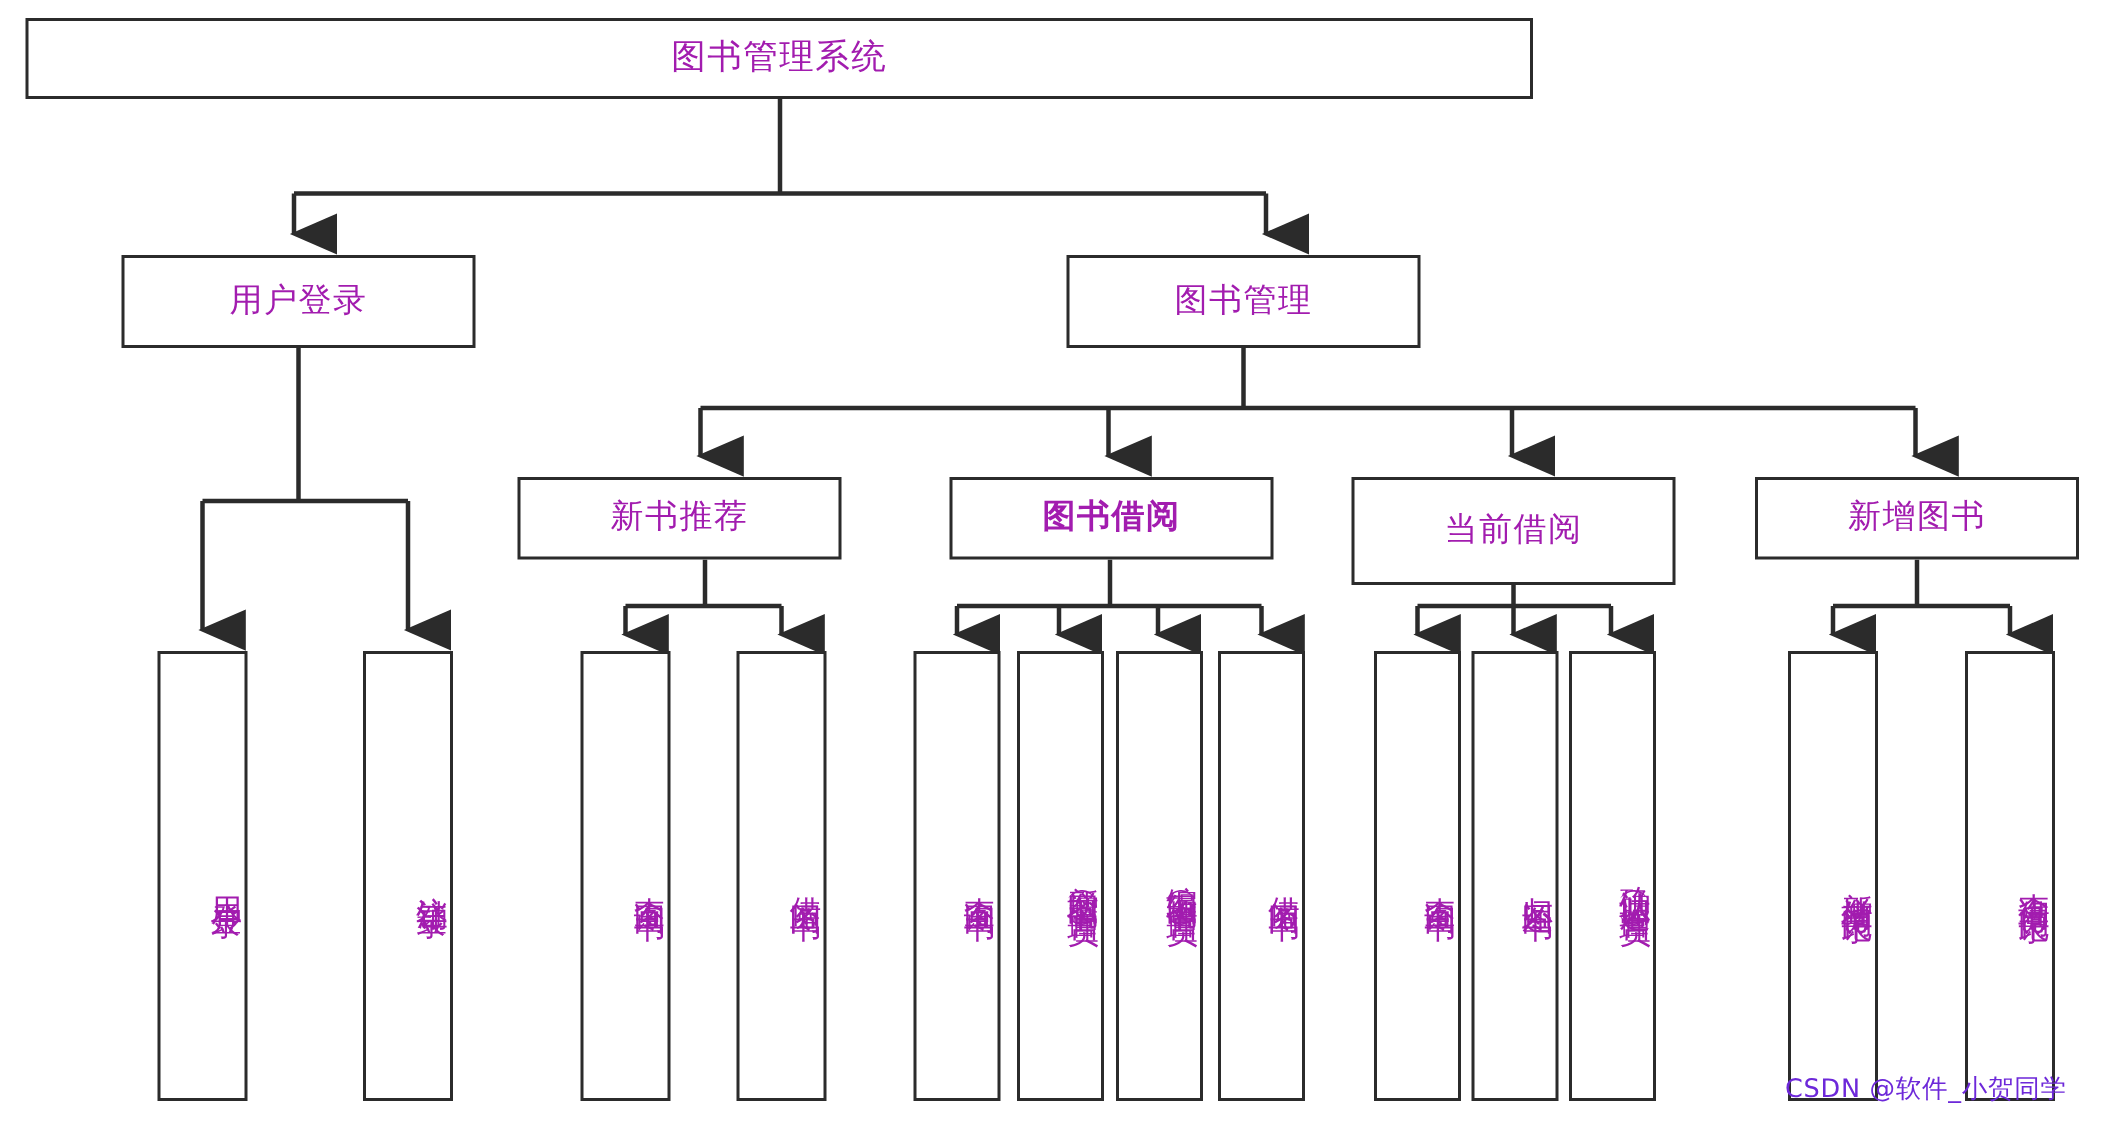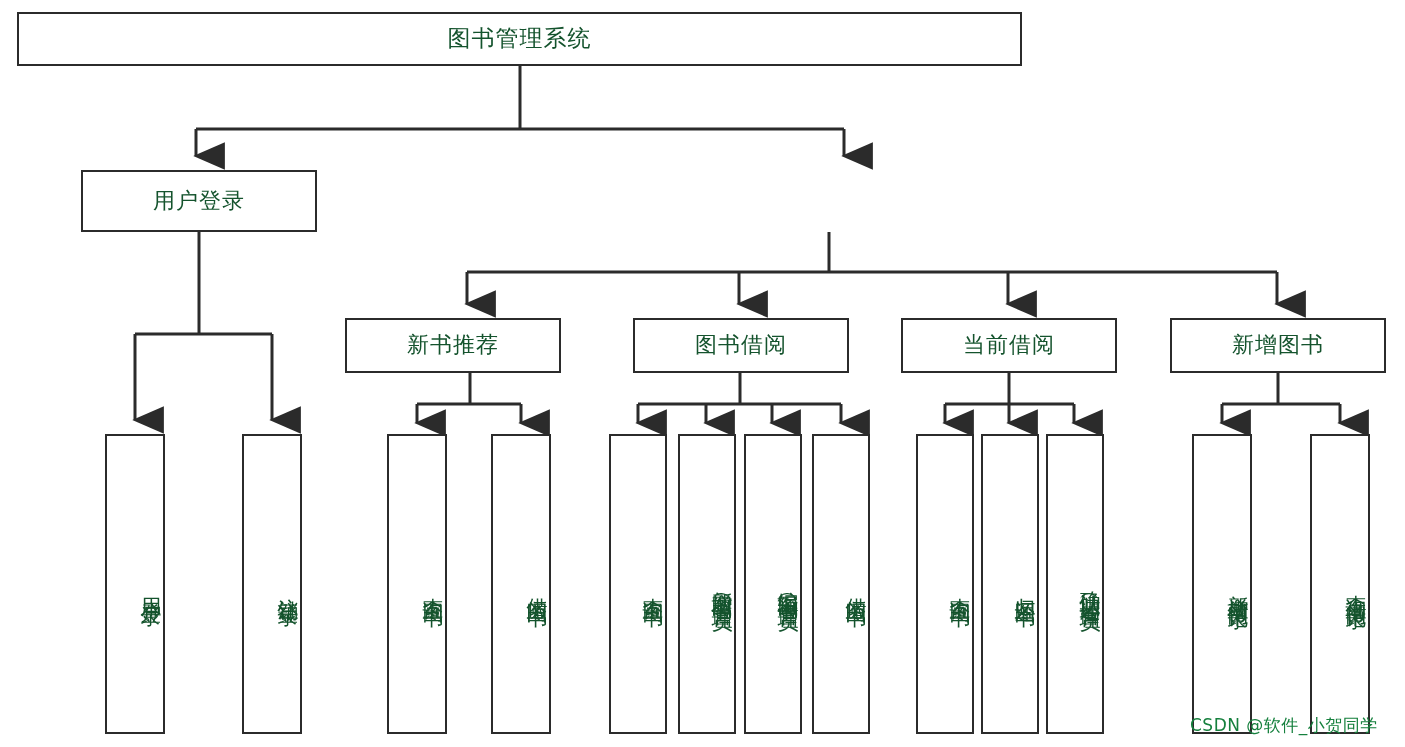--- a/index.html
+++ b/index.html
@@ -27,21 +27,21 @@
     pointer-events: none;
   }
   .node {
     position: absolute;
     box-sizing: border-box;
     border: 2px solid #2b2b2b;
     background: #ffffff;
     display: flex;
     align-items: center;
     justify-content: center;
-    color: #14532d;
+    color: #a21caf;
     z-index: 2;
   }
   .node.horiz {
     font-size: 22px;
     letter-spacing: 1px;
     line-height: 1.1;
   }
   .node.root {
     font-size: 23px;
   }
@@ -52,21 +52,21 @@
     letter-spacing: 3px;
     line-height: 1.15;
     padding-top: 6px;
     align-items: flex-start;
     justify-content: center;
     white-space: nowrap;
   }
   .watermark {
     position: absolute;
     font-size: 17px;
-    color: #15803d;
+    color: #6d28d9;
     letter-spacing: 0.5px;
     white-space: nowrap;
     z-index: 5;
   }
 </style>
 </head>
 <body>
 
 <div id="canvas">
 
@@ -116,24 +116,25 @@
       <path d="M 1278 373 L 1278 404"></path>
       <path d="M 1222 404 L 1340 404"></path>
       <path d="M 1222 404 L 1222 423" marker-end="url(#arw)"></path>
       <path d="M 1340 404 L 1340 423" marker-end="url(#arw)"></path>
     </g>
   </svg>
 
   <div class="node horiz root" style="left:17px; top:12px; width:1005px; height:54px;">图书管理系统</div>
 
   <div class="node horiz" style="left:81px; top:170px; width:236px; height:62px;">用户登录</div>
+  <div class="node horiz" style="left:711px; top:170px; width:236px; height:62px;">图书管理</div>
 
   <div class="node horiz" style="left:345px; top:318px; width:216px; height:55px;">新书推荐</div>
-  <div class="node horiz" style="left:633px; top:318px; width:216px; height:55px;">图书借阅</div>
-  <div class="node horiz" style="left:901px; top:318px; width:216px; height:55px;text-align:right;">当前借阅</div>
+  <div class="node horiz" style="left:633px; top:318px; width:216px; height:55px;font-weight:bold;">图书借阅</div>
+  <div class="node horiz" style="left:901px; top:318px; width:216px; height:72px;text-align:right;">当前借阅</div>
   <div class="node horiz" style="left:1170px; top:318px; width:216px; height:55px;">新增图书</div>
 
   <div class="node vert" style="left:105px; top:434px; width:60px; height:300px;">用户登录</div>
   <div class="node vert" style="left:242px; top:434px; width:60px; height:300px;">注销登录</div>
 
   <div class="node vert" style="left:387px; top:434px; width:60px; height:300px;">查询图书</div>
   <div class="node vert" style="left:491px; top:434px; width:60px; height:300px;">借阅图书</div>
 
   <div class="node vert" style="left:609px; top:434px; width:58px; height:300px;">查询图书</div>
   <div class="node vert" style="left:678px; top:434px; width:58px; height:300px;">新增图书（管理员）</div>

